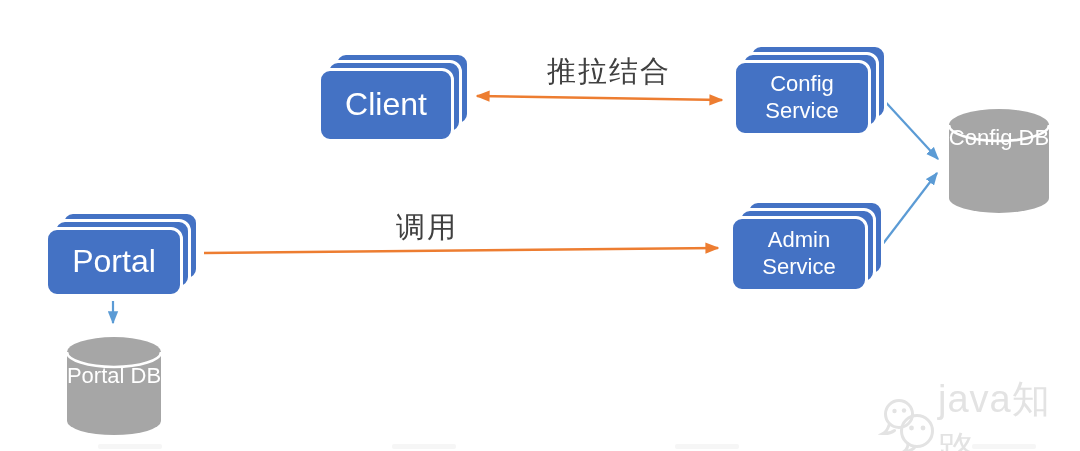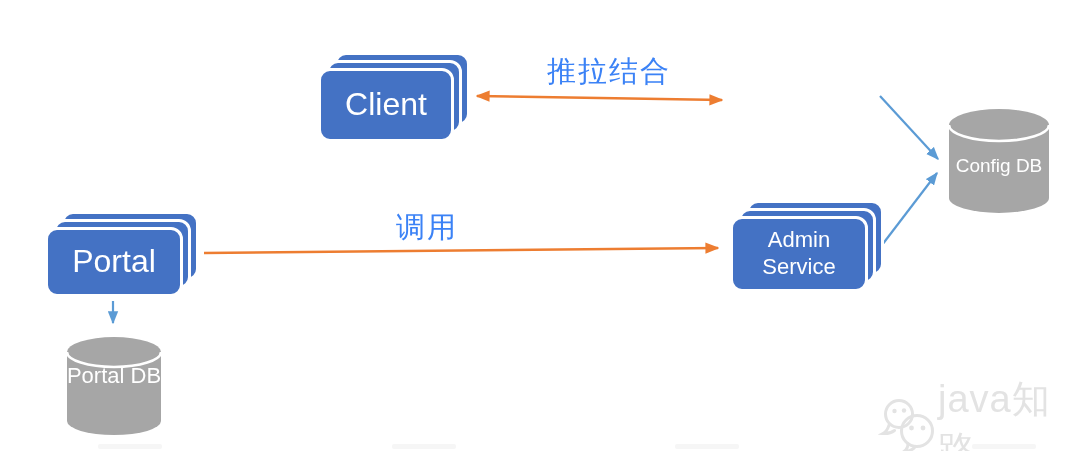--- a/index.html
+++ b/index.html
@@ -18,33 +18,33 @@
     color:#ffffff;text-align:center;line-height:1.22;
   }
   .lbl-1line{font-size:32px;}
   .lbl-2line{font-size:22px;width:92px;}
   
   .cyl{position:absolute;}
   .cyl svg{position:absolute;left:0;top:0;}
   .cyl-fill{fill:var(--db-gray);}
   .cyl-lip{fill:none;stroke:#ffffff;stroke-width:2.6;}
   .cyl-label{
-    position:absolute;left:0;right:0;top:46px;text-align:center;
-    color:#ffffff;font-size:19px;line-height:1.3;
+    position:absolute;left:0;right:0;top:16px;text-align:center;
+    color:#ffffff;font-size:22px;line-height:1.3;
   }
   .cyl-label-sm{top:26px;font-size:22px;}
   
   .wires{position:absolute;left:0;top:0;}
   .ln-o{stroke:var(--arrow-orange);stroke-width:2.6;}
   .ln-b{stroke:var(--arrow-blue);stroke-width:2.2;}
   .mk-o{fill:var(--arrow-orange);}
   .mk-b{fill:var(--arrow-blue);}
   
   .edge-label{
-    position:absolute;text-align:center;color:#3b82f6;font-size:29px;
+    position:absolute;text-align:center;color:#404040;font-size:29px;
     font-family:"Liberation Serif","DejaVu Serif",serif;letter-spacing:2px;
   }
   
   .watermark{
     position:absolute;left:878px;top:374px;display:flex;align-items:center;
     color:var(--watermark-gray);
   }
   .wm-icon{flex:0 0 auto;}
   .wm-stroke{fill:none;stroke:var(--watermark-gray);stroke-width:3;stroke-linecap:round;}
   .wm-dot{fill:var(--watermark-gray);}
@@ -74,20 +74,27 @@
   </svg>
 
   <div class="stack" style="left:318px;top:52px;width:168px;height:90px">
     <div class="layer" style="left:16px;top:0;width:136px;height:74px"></div>
     <div class="layer" style="left:8px;top:8px;width:136px;height:74px"></div>
     <div class="layer front" style="left:0;top:16px;width:136px;height:74px">
       <span class="lbl-1line">Client</span>
     </div>
   </div>
 
+  <div class="stack" style="left:733px;top:44px;width:170px;height:92px">
+    <div class="layer" style="left:16px;top:0;width:138px;height:76px"></div>
+    <div class="layer" style="left:8px;top:8px;width:138px;height:76px"></div>
+    <div class="layer front" style="left:0;top:16px;width:138px;height:76px">
+      <span class="lbl-2line">Config Service</span>
+    </div>
+  </div>
 
   <div class="stack" style="left:730px;top:200px;width:170px;height:92px">
     <div class="layer" style="left:16px;top:0;width:138px;height:76px"></div>
     <div class="layer" style="left:8px;top:8px;width:138px;height:76px"></div>
     <div class="layer front" style="left:0;top:16px;width:138px;height:76px">
       <span class="lbl-2line">Admin Service</span>
     </div>
   </div>
 
   <div class="stack" style="left:45px;top:211px;width:170px;height:86px">

